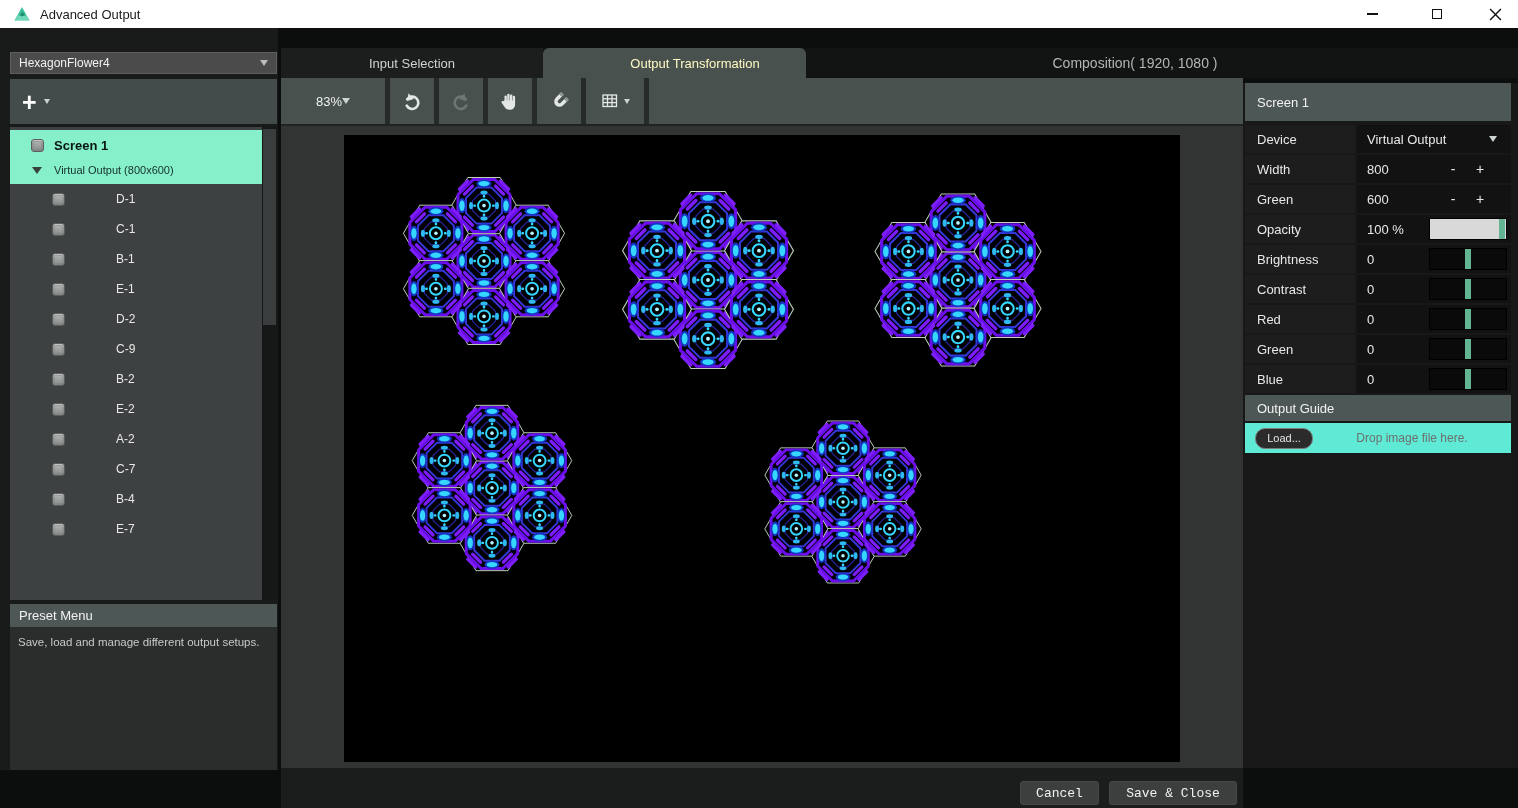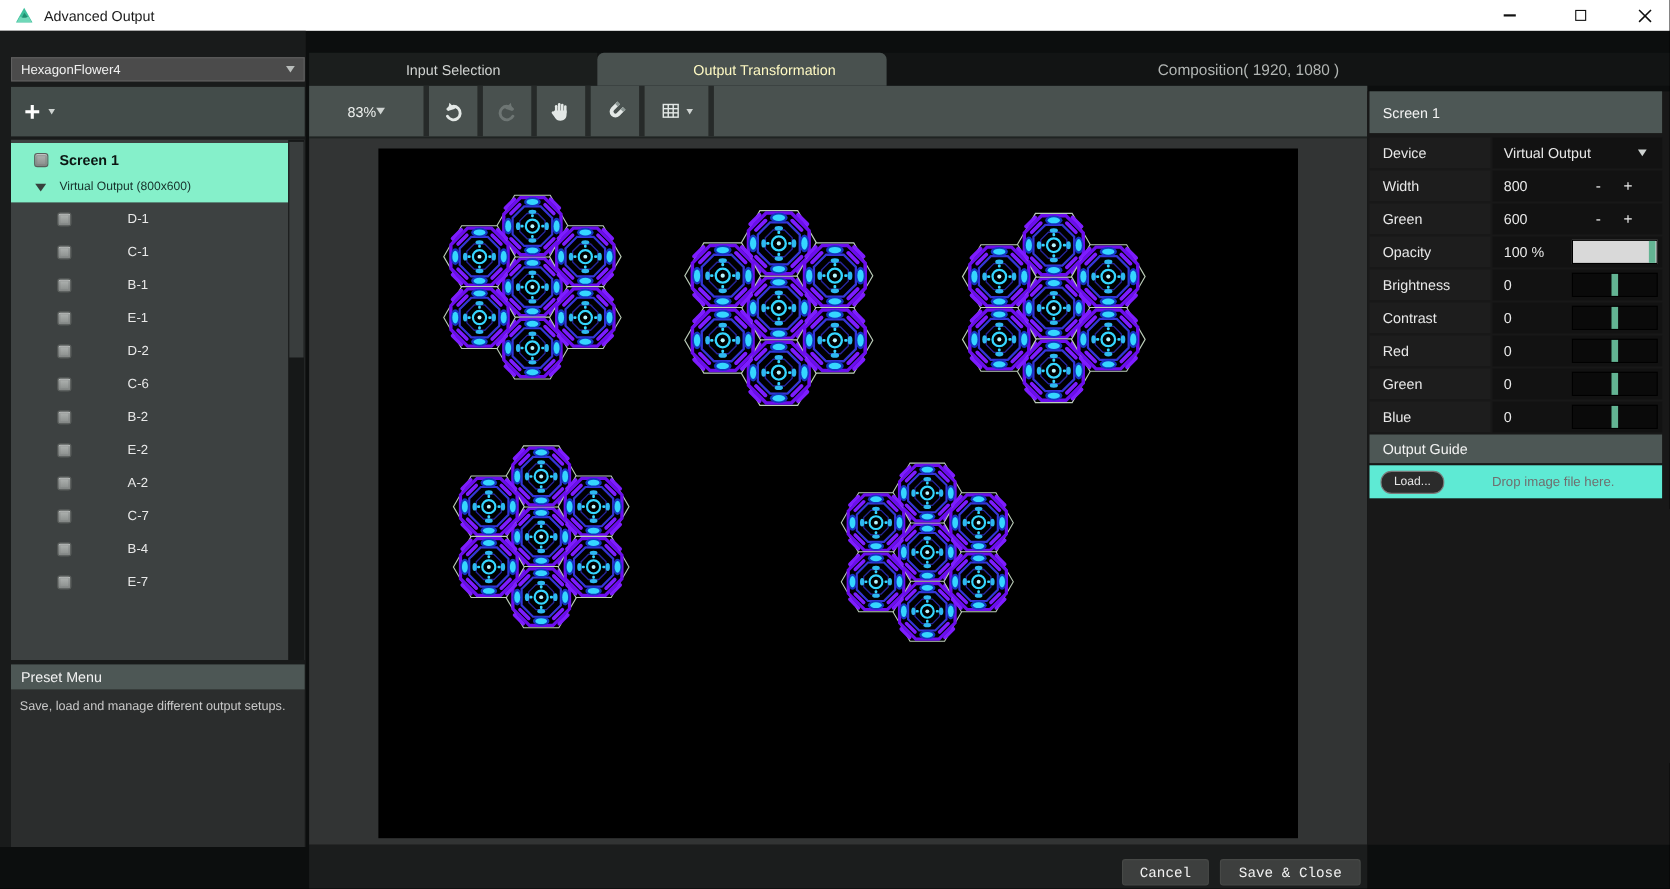--- a/index.html
+++ b/index.html
@@ -183,21 +183,21 @@
           <div class="titem">
             <span class="cb"></span>
             <span class="tlabel">E-1</span>
           </div>
           <div class="titem">
             <span class="cb"></span>
             <span class="tlabel">D-2</span>
           </div>
           <div class="titem">
             <span class="cb"></span>
-            <span class="tlabel">C-6</span>
+            <span class="tlabel">C-9</span>
           </div>
           <div class="titem">
             <span class="cb"></span>
             <span class="tlabel">B-2</span>
           </div>
           <div class="titem">
             <span class="cb"></span>
             <span class="tlabel">E-2</span>
           </div>
           <div class="titem">

